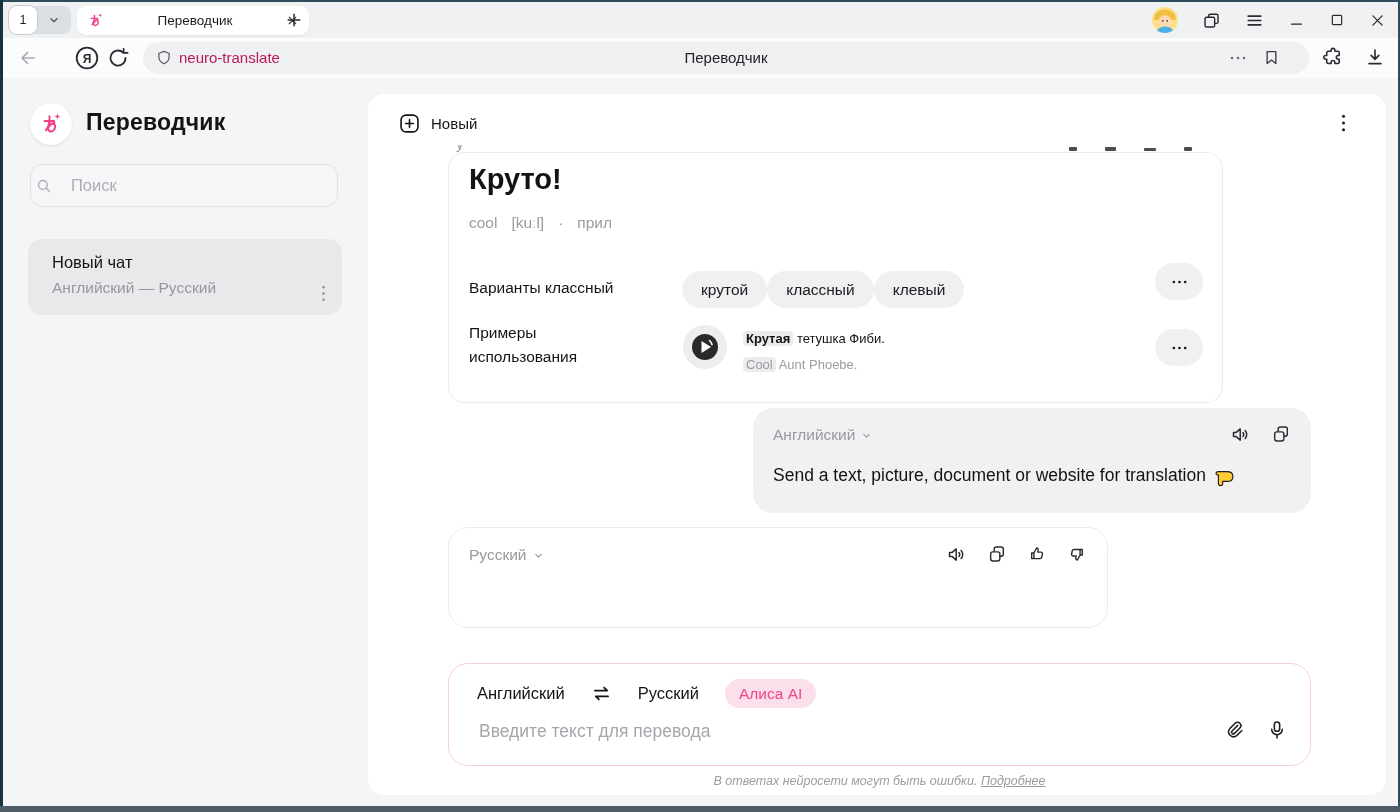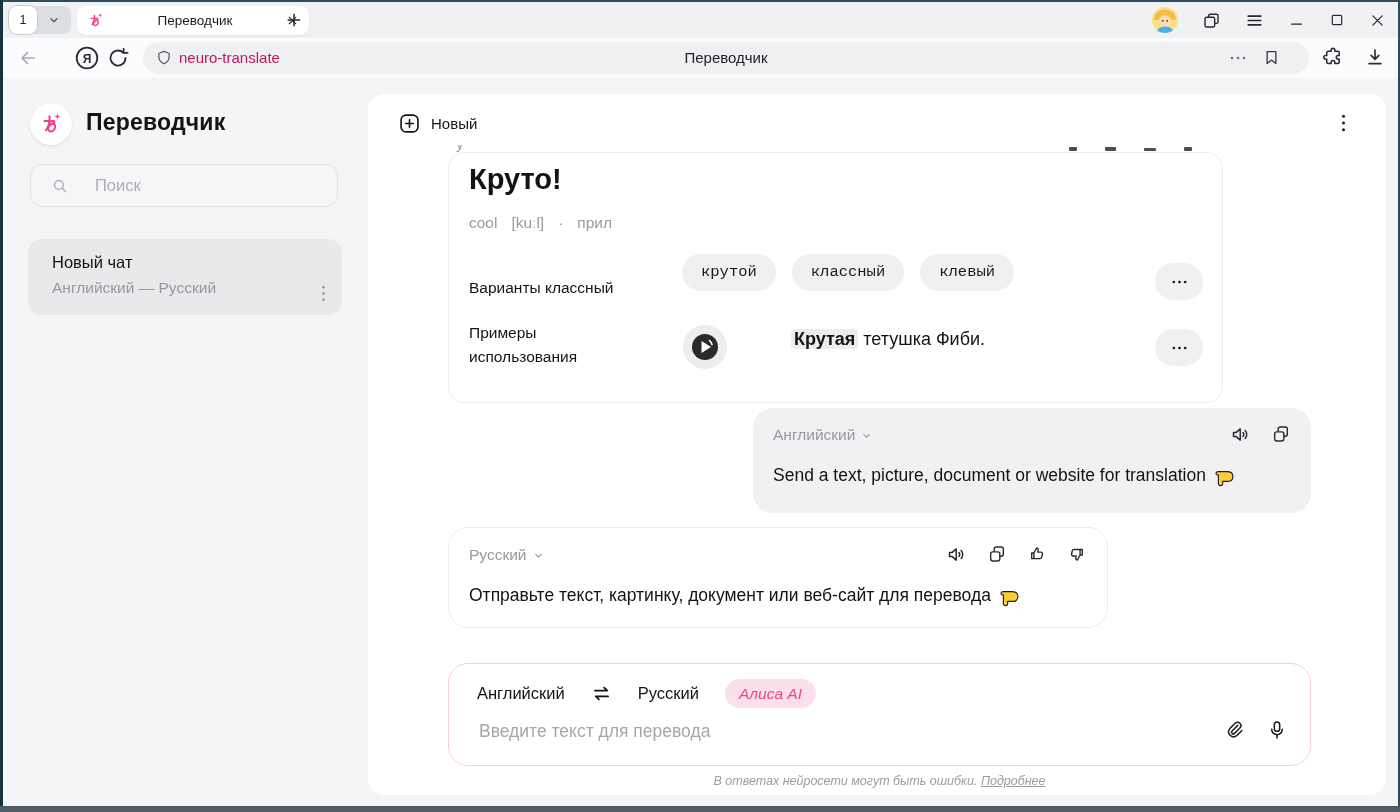--- a/index.html
+++ b/index.html
@@ -42,21 +42,21 @@
   .addr-bookmark { position:absolute; right:28px; top:6px; color:#3c3c42; }
   .tb-puzzle { position:absolute; right:54px; top:8px; color:#2c2c31; }
   .tb-download { position:absolute; right:12px; top:8px; color:#2c2c31; }
 
   
   .app { position:absolute; left:3px; top:78px; right:2px; bottom:6px; background:#f4f5f6; }
 
   
   .side-logo { position:absolute; left:27px; top:25px; width:42px; height:42px; background:#fff; border-radius:50%; box-shadow:0 1px 3px rgba(0,0,0,.10); display:flex; align-items:center; justify-content:center; }
   .side-title { position:absolute; left:83px; top:31px; font-size:23px; font-weight:bold; color:#141416; letter-spacing:.2px; }
-  .side-search { position:absolute; left:27px; top:86px; width:308px; height:43px; border:1px solid #e2e3e5; border-radius:12px; display:flex; align-items:center; padding:0 20px; gap:24px; background:#f5f6f7;justify-content:flex-end; }
+  .side-search { position:absolute; left:27px; top:86px; width:308px; height:43px; border:1px solid #e2e3e5; border-radius:12px; display:flex; align-items:center; padding:0 4px; gap:16px; background:#f5f6f7;justify-content:flex-end; }
   .side-search input { border:0; outline:0; background:transparent; font-size:16.5px; color:#3a3a3e; width:100%; font-family:inherit; }
   .side-search input::placeholder { color:#adadb3; }
   .chat-item { position:absolute; left:25px; top:161px; width:314px; height:76px; background:#e9e9eb; border-radius:14px; padding:14px 18px 0 24px; }
   .chat-item-title { font-size:16.5px; color:#141416; }
   .chat-item-sub { margin-top:7px; font-size:15.5px; color:#97979d; }
   .chat-item-kebab { position:absolute; right:16px; bottom:12px; color:#8d8d93; }
 
   
   .main-card { position:absolute; left:365px; top:16px; width:1018px; height:701px; background:#ffffff; border-radius:16px; overflow:hidden; }
   .main-header-newbtn { position:absolute; left:30px; top:18px; display:flex; align-items:center; gap:10px; color:#141416; cursor:pointer; }
@@ -67,47 +67,47 @@
   .frag { position:absolute; background:#4c4c52; border-radius:1px; }
   .frag-txt { position:absolute; width:12px; height:7px; overflow:hidden; color:#9a9aa0; font-size:15px; }
   .frag-txt span { position:relative; top:-10px; }
 
   
   .dict-card { position:absolute; left:80px; top:58px; width:775px; height:251px; border:1px solid #ececee; border-radius:16px; background:#fff; }
   .dict-headword { position:absolute; left:20px; top:10px; font-size:29px; font-weight:bold; color:#131315; }
   .dict-subline { position:absolute; left:20px; top:61px; font-size:15.5px; color:#9a9aa0; display:flex; gap:14px; align-items:center; }
   .dict-row-label { font-size:15.5px; color:#141416; }
   .variants-label { position:absolute; left:20px; top:126px; }
-  .chips { position:absolute; left:233px; top:101px; display:flex; gap:16px;font-family:Liberation Mono, monospace; }
+  .chips { position:absolute; left:233px; top:118px; display:flex; gap:0; }
   .chip { height:37px; line-height:37px; padding:0 19px; background:#f0f0f2; border-radius:19px; font-size:15.5px; color:#1a1a1e; }
   .more-btn { position:absolute; width:48px; height:37px; background:#f0f0f2; border-radius:19px; display:flex; align-items:center; justify-content:center; }
   .more-btn.r1 { left:706px; top:110px; }
   .more-btn.r2 { left:706px; top:176px; }
   .examples-label { position:absolute; left:20px; top:168px; line-height:24px; }
   .play-btn { position:absolute; left:234px; top:172px; }
-  .example-text { position:absolute; left:294px; top:173px; font-size:18px; line-height:26px;margin-left:48px; }
+  .example-text { position:absolute; left:294px; top:173px; font-size:13px; line-height:26px; }
   .hl { background:#ececee; border-radius:4px; padding:0 3px; }
   .example-ru { color:#141416; }
   .example-ru .hl { font-weight:bold; }
   .example-en { color:#9b9ba1; }
 
   
   .bubble { position:absolute; border-radius:20px; }
   .bubble-en { left:385px; top:314px; width:558px; height:105px; background:#f1f1f3; --bub:#f1f1f3; }
   .bubble-ru { left:80px; top:433px; width:660px; height:101px; background:#ffffff; border:1px solid #ececee; --bub:#ffffff; }
   .bubble-head { position:absolute; left:20px; top:18px; display:flex; align-items:center; gap:6px; color:#98989e; font-size:15.5px; }
   .bubble-icons { position:absolute; right:20px; top:16px; display:flex; gap:20px; color:#2b2b2f; }
   .bubble-text { position:absolute; left:20px; top:56px; font-size:17.5px; color:#131315; white-space:nowrap; display:flex; align-items:center; gap:7px; }
 
   
   .composer { position:absolute; left:80px; top:569px; width:863px; height:103px; border:1.5px solid #f6cddd; border-radius:20px; background:#fff; }
   .composer-langs { position:absolute; left:28px; top:15px; display:flex; align-items:center; gap:26px; }
   .composer-lang { font-size:16.5px; color:#131315; }
   .swap-icon { color:#131315; }
-  .alice-badge { height:29px; line-height:29px; padding:0 14px; border-radius:15px; background:#fbdfeb; color:#ef458d; font-size:15.5px;font-style:italic; }
+  .alice-badge { height:29px; line-height:29px; padding:0 14px; border-radius:15px; background:#fbdfeb; color:#ef458d; font-size:15.5px; }
   .composer-input { position:absolute; left:28px; top:56px; width:700px; border:0; outline:0; font-size:17.5px; color:#3a3a3e; font-family:inherit; background:transparent; }
   .composer-input::placeholder { color:#a6a6ac; }
   .composer-icons { position:absolute; right:22px; top:55px; display:flex; gap:22px; color:#1f1f23; }
 
   .disclaimer { position:absolute; left:80px; top:680px; width:863px; text-align:center; font-size:12.5px; color:#98a098;font-style:italic; }
   .disclaimer a { color:#98a098; }
 </style>
 </head>
 <body>
 
@@ -339,20 +339,23 @@
           <circle cx="22" cy="22" r="22" fill="#ededef"></circle>
           <circle cx="22" cy="22" r="13" fill="#2a2a2c"></circle>
           <path d="M18.5 16l9.5 6-9.5 6z" fill="#ffffff"></path>
           <path d="M26.5 15.5a9 9 0 0 1 2.5 4" fill="none" stroke="#ffffff" stroke-width="1.6" stroke-linecap="round"></path>
         </svg>
       </div>
       <div class="example-text">
         <div class="example-ru">
           <span class="hl">Крутая</span><span> тетушка Фиби.</span>
         </div>
+        <div class="example-en">
+          <span class="hl">Cool</span><span> Aunt Phoebe.</span>
+        </div>
       </div>
       <div class="more-btn r2">
         <svg width="17" height="6" viewBox="0 0 24 8">
             <circle cx="4" cy="4" r="1.9" fill="#1a1a1e"></circle>
             <circle cx="12" cy="4" r="1.9" fill="#1a1a1e"></circle>
             <circle cx="20" cy="4" r="1.9" fill="#1a1a1e"></circle>
           </svg>
       </div>
     </div>
 
@@ -413,28 +416,20 @@
           <svg width="20" height="20" viewBox="0 0 24 24" fill="none" stroke="currentColor" stroke-width="1.7" stroke-linecap="round" stroke-linejoin="round">
               <path d="M8.3 10.8l3.2-6c1.2 0 2 .9 1.9 2.1l-.4 2.8h3.7c1.2 0 2.1 1.1 1.8 2.2l-.8 3.9c-.2 1-1.1 1.7-2.1 1.7H8.3zM8.3 10.8v6.7H5.6v-6.7z"></path>
             </svg>
         </span>
         <span>
           <svg width="20" height="20" viewBox="0 0 24 24" fill="none" stroke="currentColor" stroke-width="1.7" stroke-linecap="round" stroke-linejoin="round" transform="rotate(180)">
               <path d="M8.3 10.8l3.2-6c1.2 0 2 .9 1.9 2.1l-.4 2.8h3.7c1.2 0 2.1 1.1 1.8 2.2l-.8 3.9c-.2 1-1.1 1.7-2.1 1.7H8.3zM8.3 10.8v6.7H5.6v-6.7z"></path>
             </svg>
         </span>
       </div>
-      <div class="bubble-text">
-        <span>Отправьте текст, картинку, документ или веб-сайт для перевода</span>
-        <span>
-          <svg width="23" height="23" viewBox="0 0 24 24">
-              <path fill="#FFCC33" stroke="#202020" stroke-width="1.2" stroke-linejoin="round" d="M7.8 22.6c-1.3 0-2.2-1-2.2-2.3l.1-8.8-1-.1C3.4 11.3 3 10.4 3.2 9.5 3.4 8.6 4.3 8 5.3 8h9.2c4 0 6.3 1.7 6.3 5 0 3.4-2.1 5.2-6 5.2h-4.7v2.1c0 1.3-1 2.3-2.3 2.3z"></path>
-            </svg>
-        </span>
-      </div>
     </div>
 
     <div class="composer">
       <div class="composer-langs">
         <span class="composer-lang">Английский</span>
         <span class="swap-icon">
           <svg width="21" height="21" viewBox="0 0 24 24" fill="none" stroke="currentColor" stroke-width="2" stroke-linecap="round" stroke-linejoin="round">
               <path d="M4.5 8.7h14M15 5.2l3.5 3.5M19.5 15.3h-14M9 18.8l-3.5-3.5"></path>
             </svg>
         </span>

